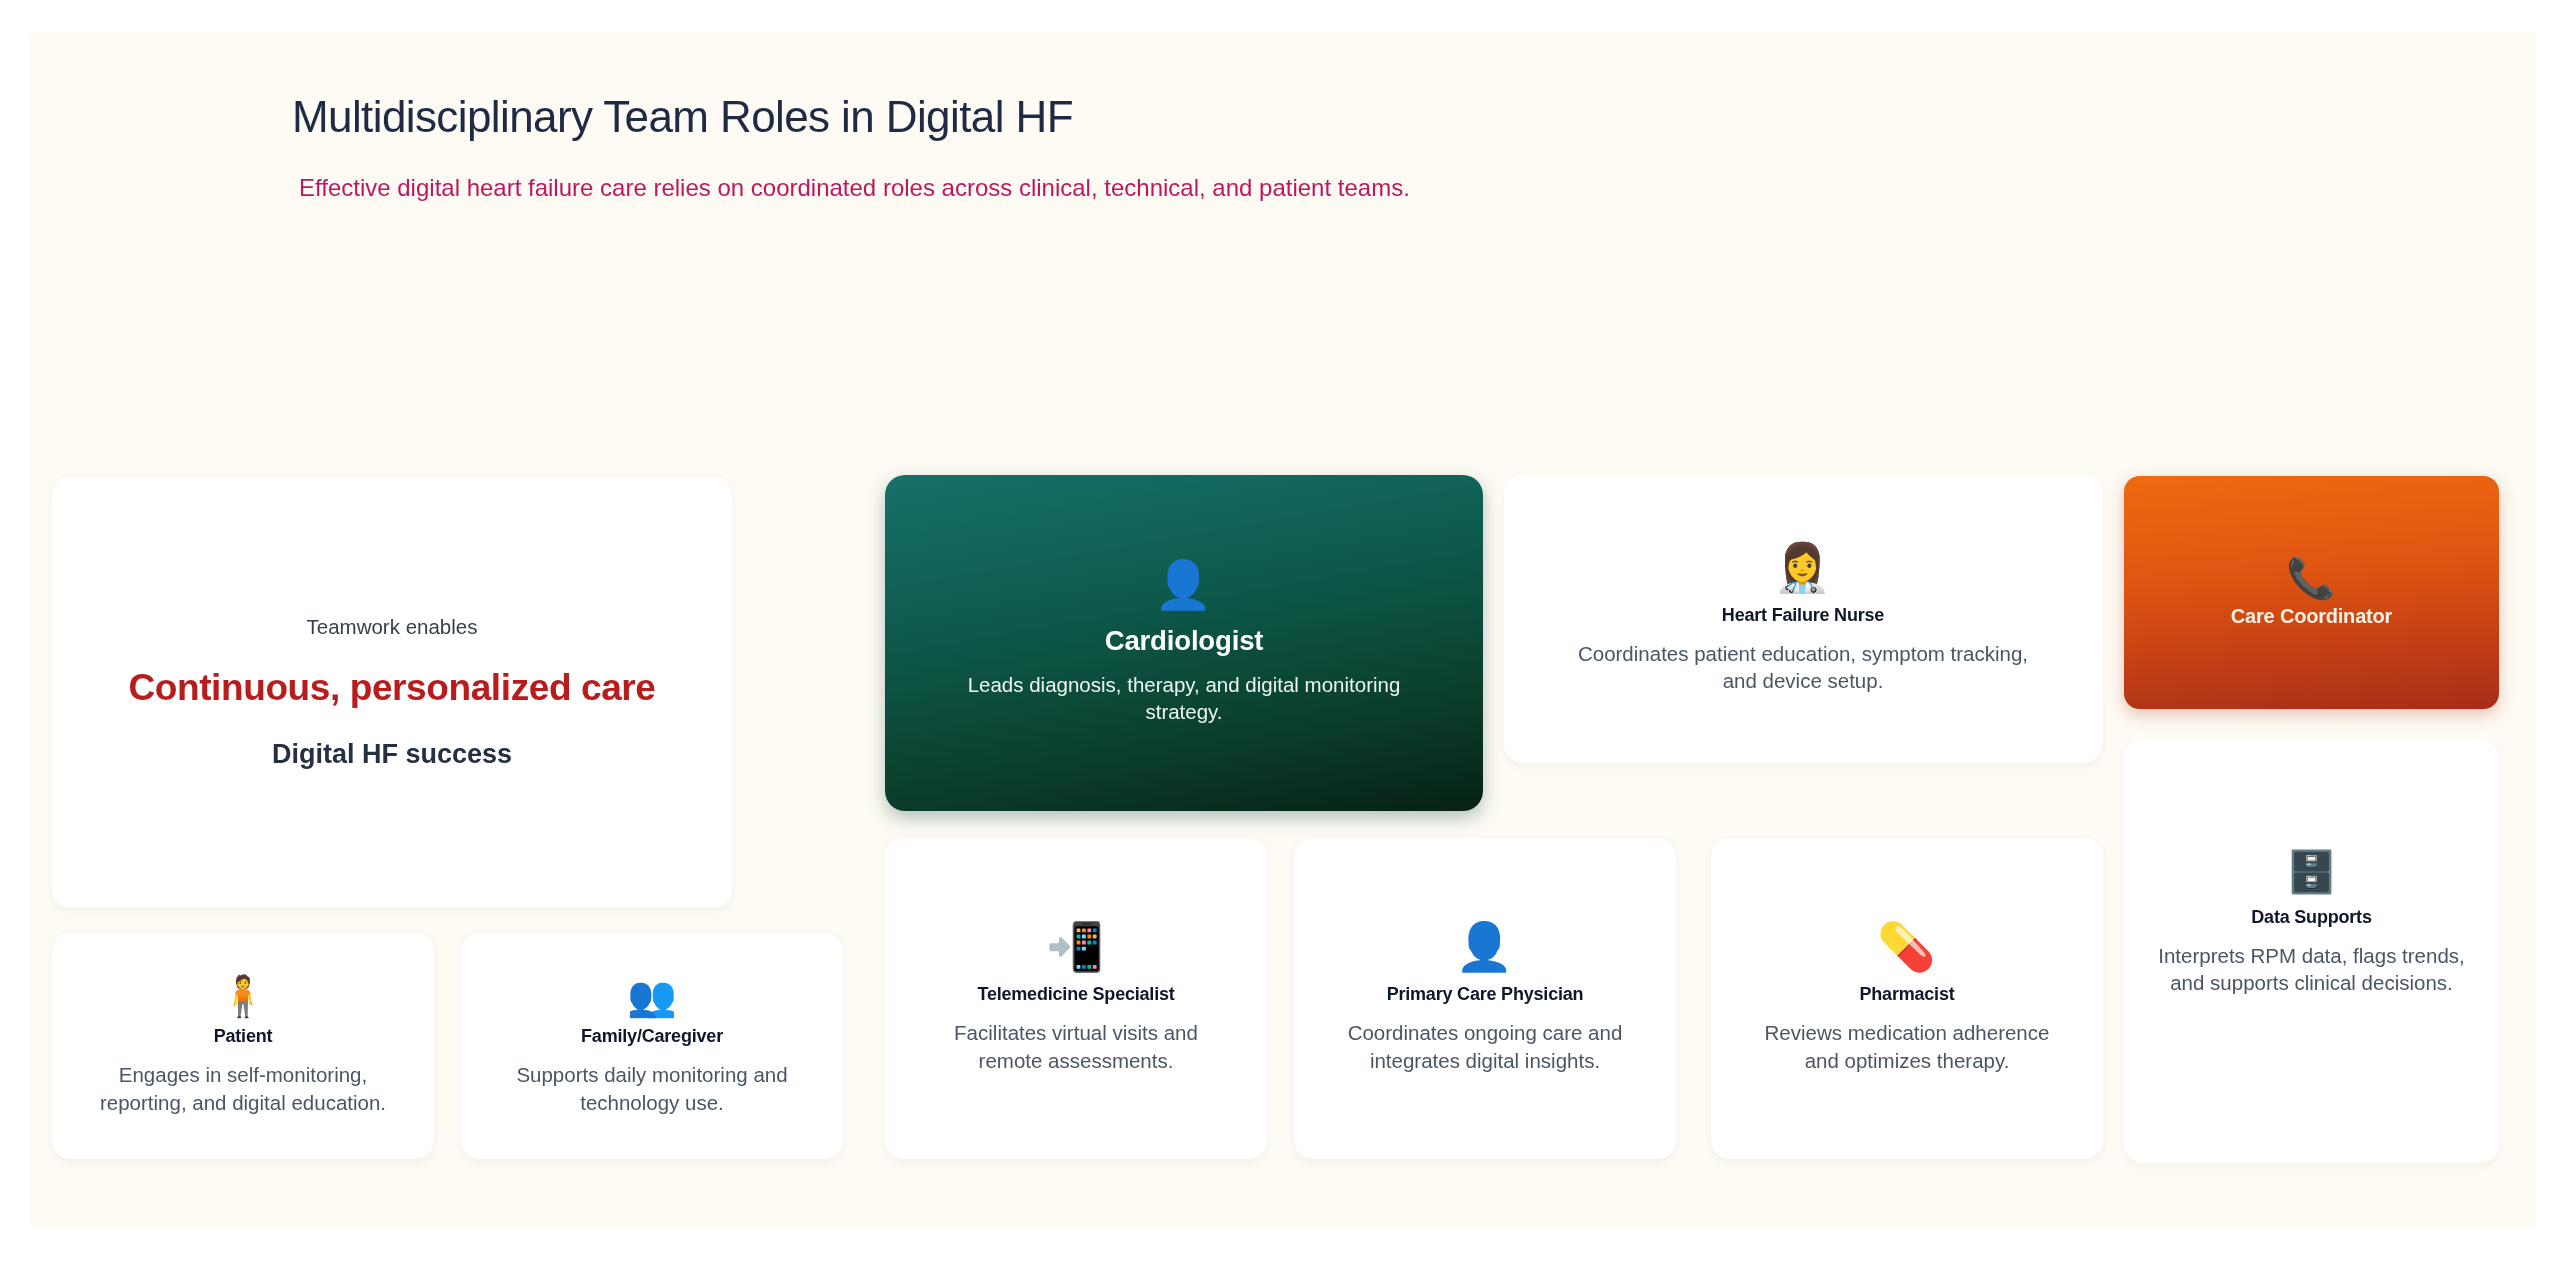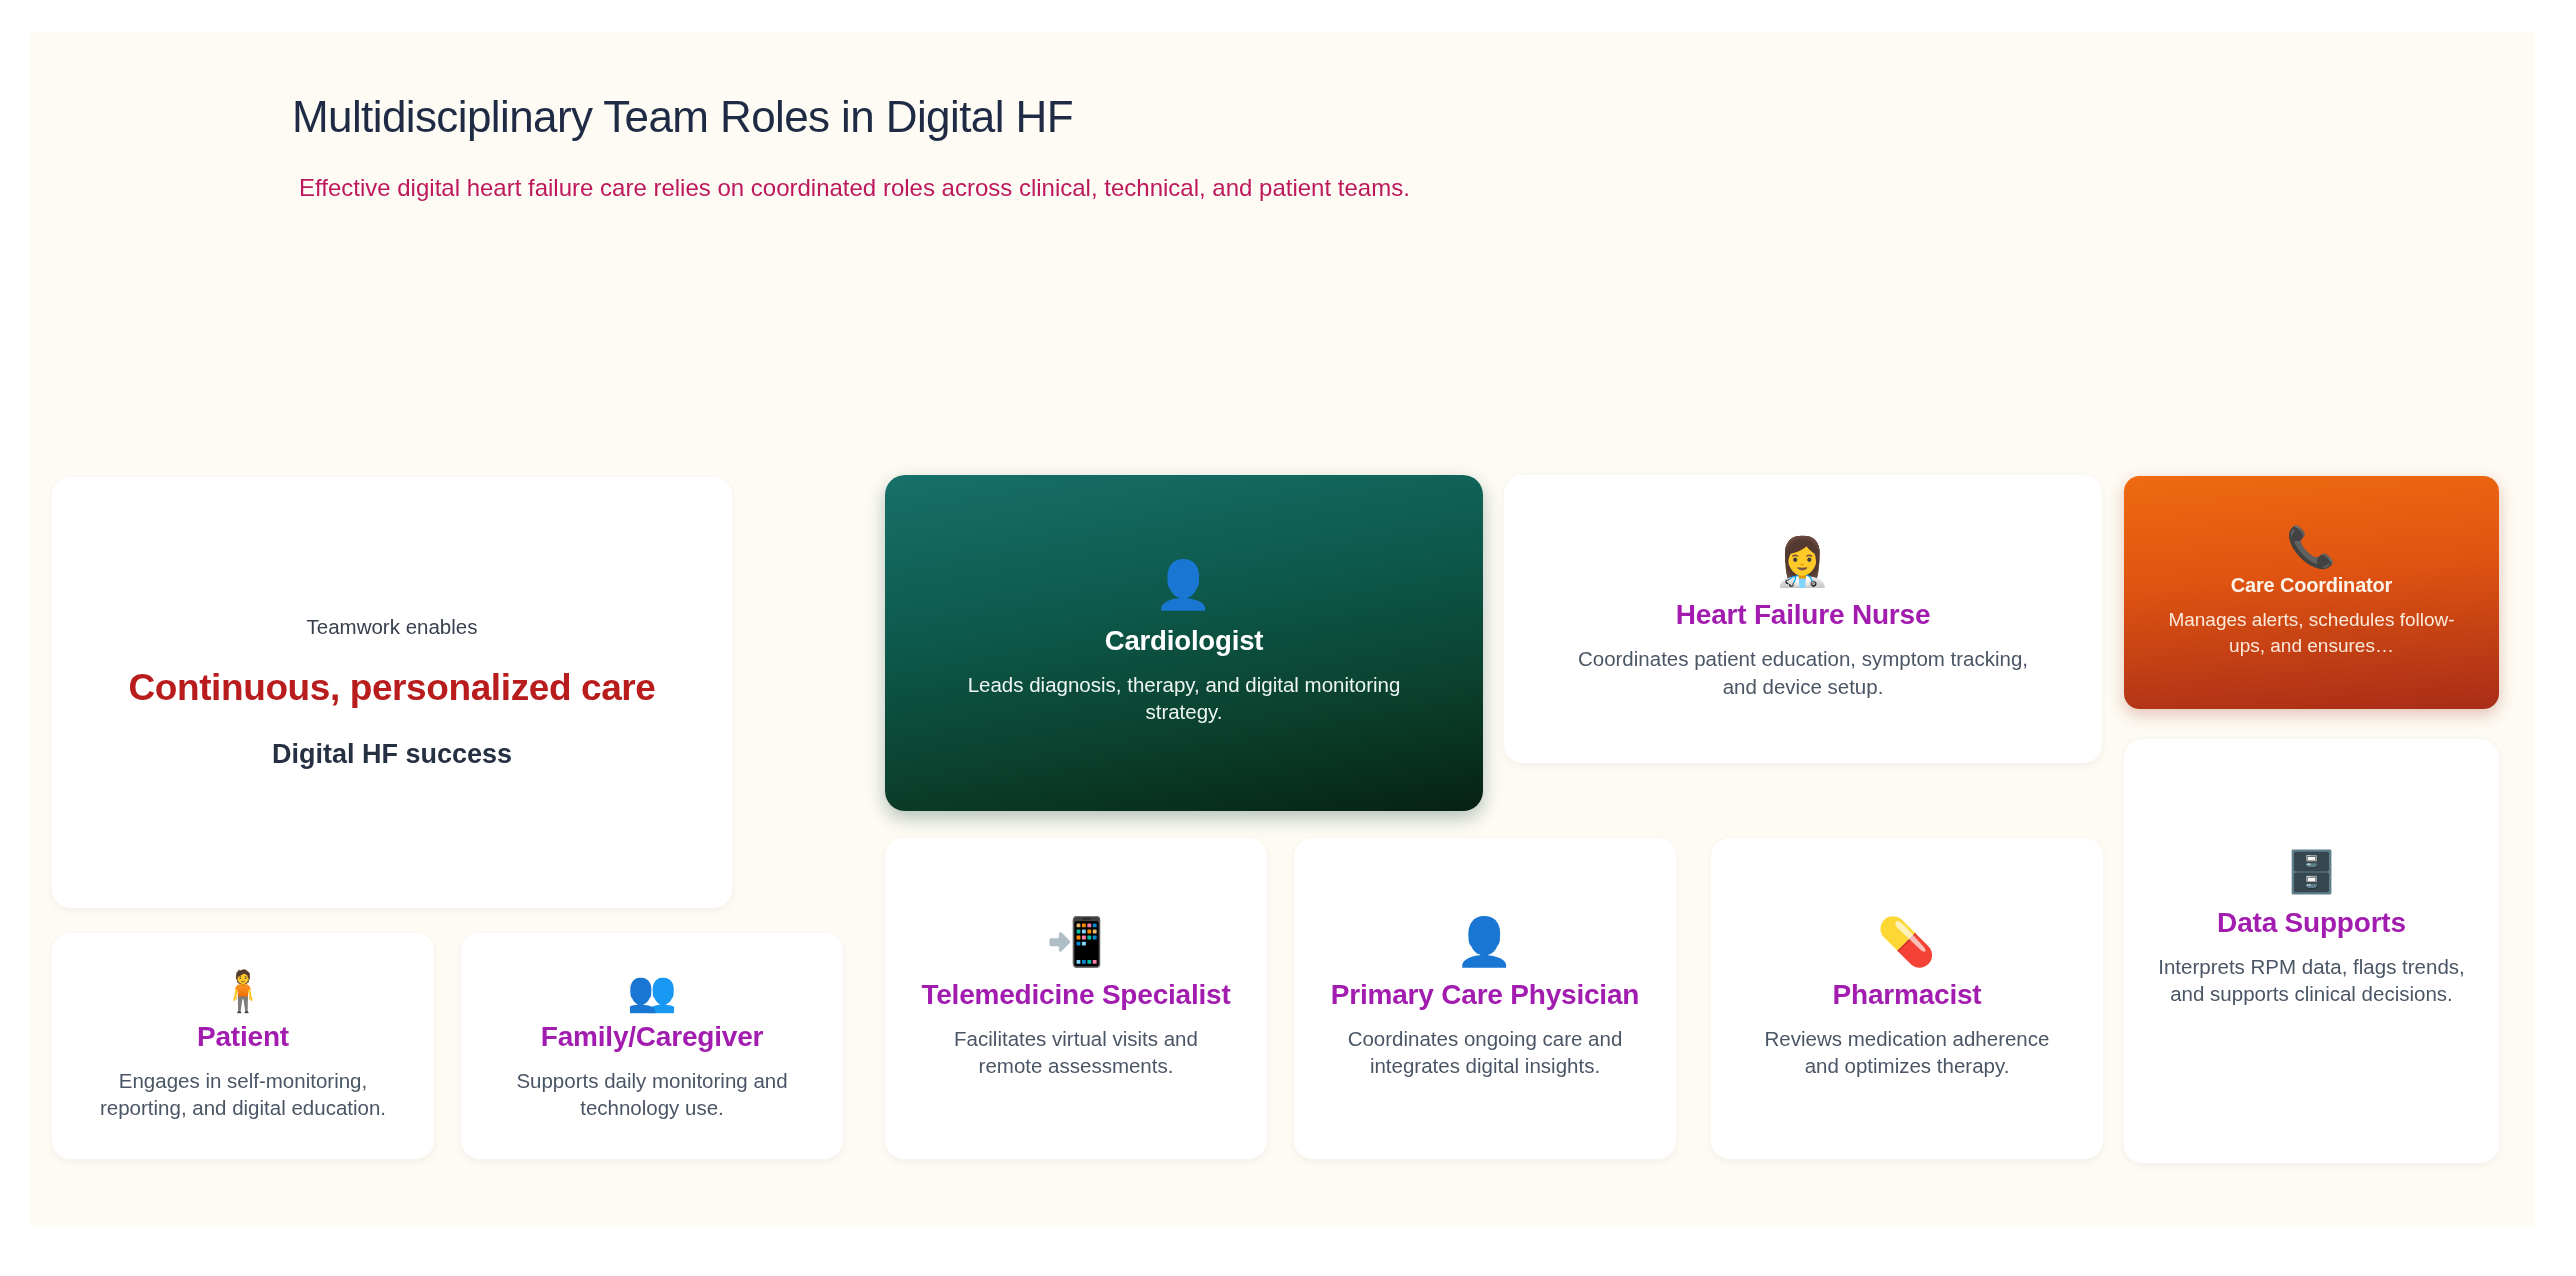--- a/index.html
+++ b/index.html
@@ -57,23 +57,23 @@
     justify-content: center;
     text-align: center;
   }
   .card-icon {
     font-size: 47px;
     line-height: 1;
     margin-bottom: 14px;
     display: block;
   }
   .card-title {
-    font-size: 28px;
+    font-size: 18px;
     font-weight: 700;
-    color: #a21caf;
+    color: #0f172a;
     letter-spacing: -0.2px;
     margin: 0;
     white-space: nowrap;
   }
   .card-desc {
     font-size: 20.5px;
     font-weight: 400;
     color: #4a5565;
     line-height: 1.32;
     margin: 14px 0 0 0;
@@ -180,21 +180,20 @@
   <p class="card-title">Heart Failure Nurse</p>
   <p class="card-desc">
     <span class="nowrap">Coordinates patient education, symptom tracking,</span><br>
     <span class="nowrap">and device setup.</span>
   </p>
 </div>
 
 <div class="card" id="card-coordinator">
   <span class="card-icon">📞</span>
   <p class="card-title">Care Coordinator</p>
-  <p class="card-desc">Manages alerts, schedules follow-ups, and ensures…</p>
 </div>
 
 <div class="card" id="card-analyst">
   <span class="card-icon">🗄️</span>
   <p class="card-title">Data Supports</p>
   <p class="card-desc">
     <span class="nowrap">Interprets RPM data, flags trends,</span><br>
     <span class="nowrap">and supports clinical decisions.</span>
   </p>
 </div>

